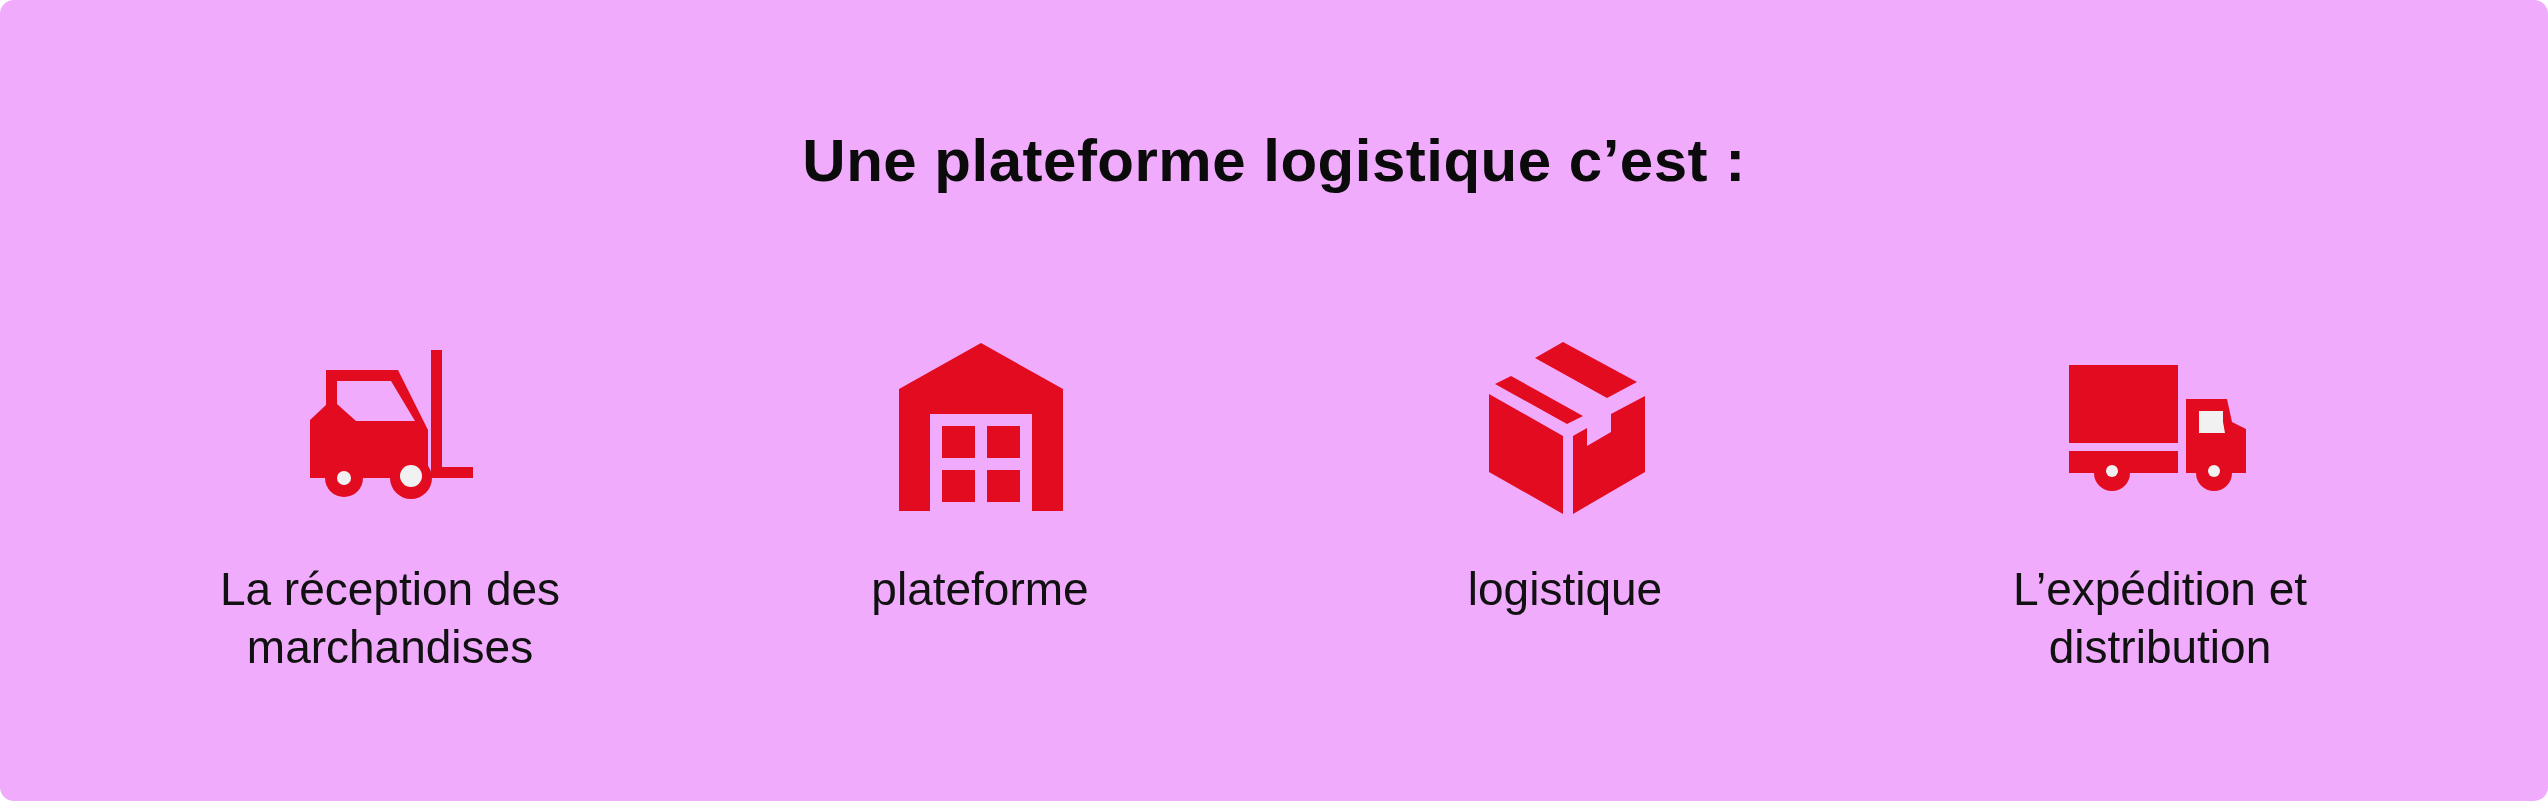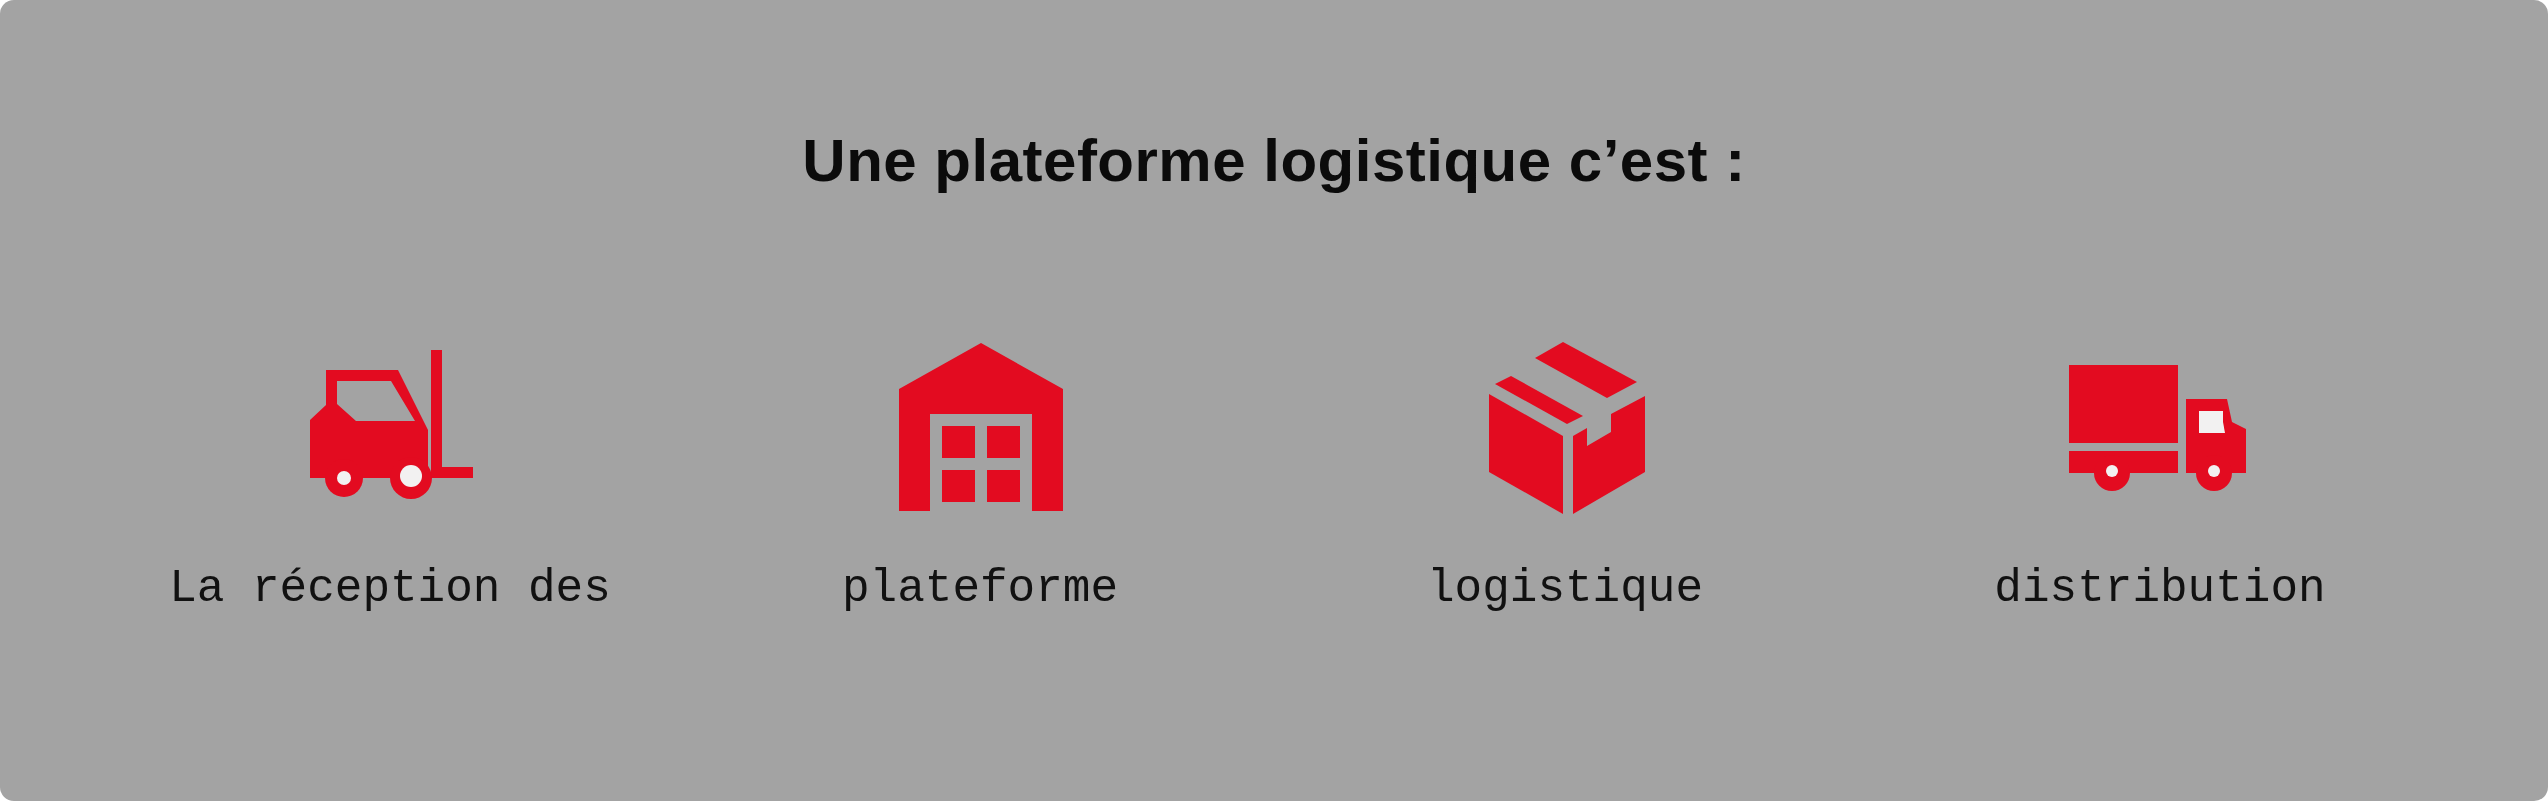--- a/index.html
+++ b/index.html
@@ -1,39 +1,39 @@
 <!DOCTYPE html>
 <html><head>
   <meta charset="utf-8">
   <style>
     html, body { margin: 0; padding: 0; background: #ffffff; }
     body { width: 2548px; height: 801px; overflow: hidden; }
     .panel {
       position: absolute; left: 0; top: 0;
       width: 2548px; height: 801px;
-      background: #a3a3a3;
+      background: #f0abfc;
       border-radius: 14px;
     }
     .title {
       position: absolute; left: 0; top: 126px; width: 2548px;
       text-align: center;
       font-family: "Liberation Sans", sans-serif;
       font-weight: bold; font-size: 60px; letter-spacing: 0.5px;
       color: #0b0b0b;
       margin: 0;
     }
     .item {
       position: absolute; top: 330px; width: 520px;
       text-align: center;
     }
     .icon { position: absolute; top: 0; }
     .icon svg { display: block; }
     .label {
       position: absolute; top: 230px; left: 0; width: 520px;
-      font-family: Liberation Mono, monospace;
+      font-family: Liberation Sans, sans-serif;
       font-size: 46px; line-height: 58px; font-weight: normal;
       color: #111111; text-align: center;
     }
     .label span { display: block; }
   </style>
 </head>
 <body>
 
 <div class="panel">
 
@@ -52,20 +52,21 @@
 
           <circle cx="35" cy="128" r="19"></circle>
           <circle cx="102" cy="128" r="21"></circle>
         </g>
         <circle cx="35" cy="128" r="7" fill="#f2f1f1"></circle>
         <circle cx="102" cy="126" r="11" fill="#f2f1f1"></circle>
       </svg>
     </div>
     <div class="label">
       <span>La réception des</span>
+      <span>marchandises</span>
     </div>
   </div>
 
   <div class="item" style="left:720px;">
     <div class="icon" style="left:177px; top:13px;">
       <svg width="168" height="168" viewBox="0 0 168 168">
         <path fill="#e30b20" fill-rule="evenodd" d="M84 0 L166 46 V168 H135 V71 H33 V168 H2 V46 Z"></path>
         <g fill="#e30b20">
           <rect x="45" y="83" width="33" height="32"></rect>
           <rect x="90" y="83" width="33" height="32"></rect>
@@ -113,17 +114,18 @@
           <circle cx="43" cy="108" r="18"></circle>
           <circle cx="145" cy="108" r="18"></circle>
         </g>
         <rect x="130" y="46" width="24" height="22" fill="#f2f1f1"></rect>
         <path d="M130 46 H152 L156 68 H130 Z" fill="#f2f1f1"></path>
         <circle cx="43" cy="106" r="6" fill="#f2f1f1"></circle>
         <circle cx="145" cy="106" r="6" fill="#f2f1f1"></circle>
       </svg>
     </div>
     <div class="label">
+      <span>L’expédition et</span>
       <span>distribution</span>
     </div>
   </div>
 
 </div>
 
 </body></html>

